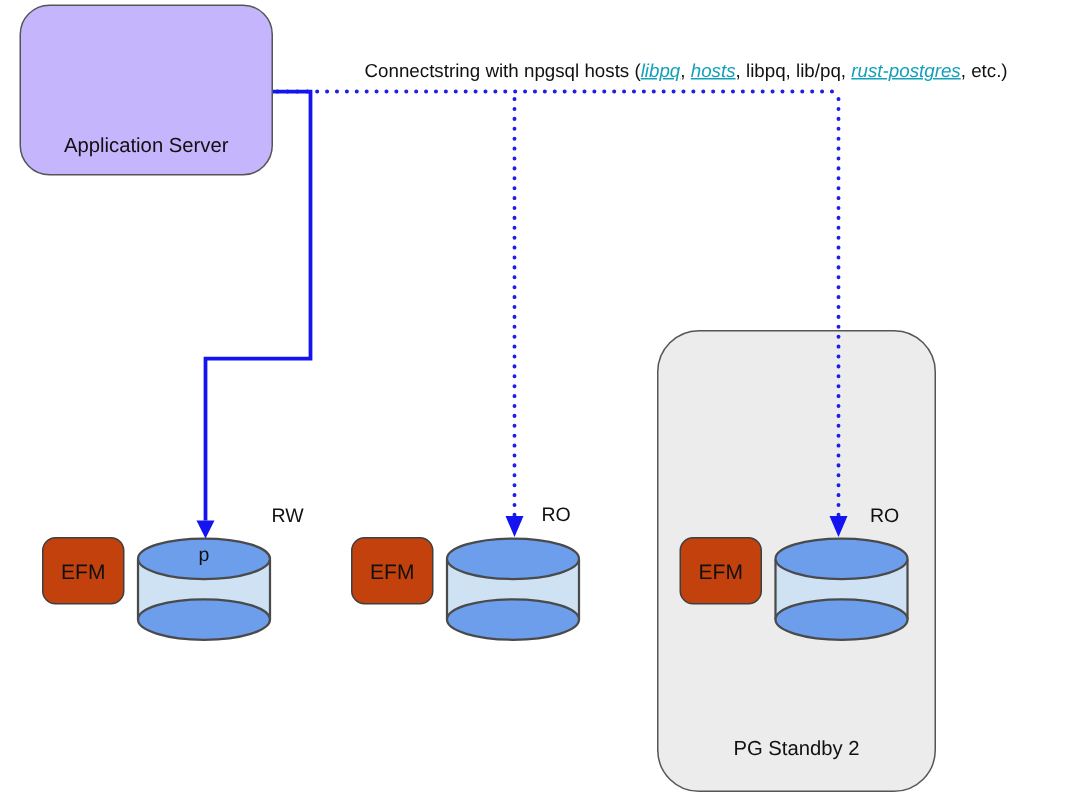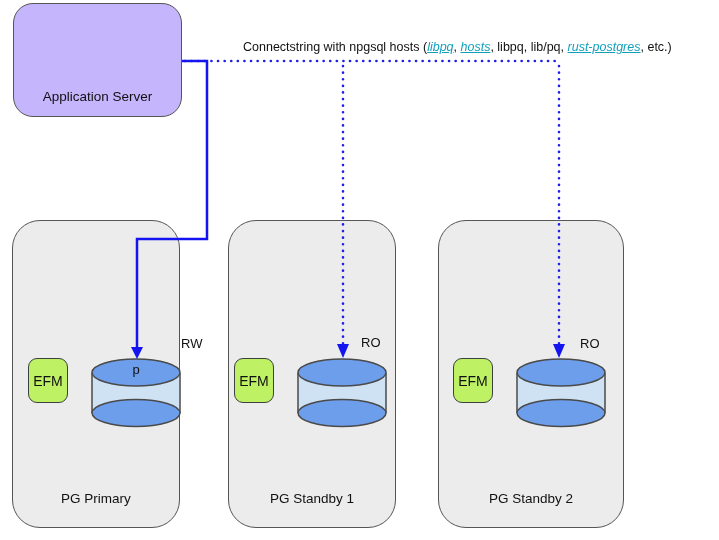--- a/index.html
+++ b/index.html
@@ -54,22 +54,22 @@
   .node-title {
     position: absolute;
     left: 0; right: 0; top: 270px;
     text-align: center;
     font-size: 13.5px;
   }
   
   .efm {
     position: absolute;
     top: 358px;
-    width: 40px; height: 45px;
-    background: #bef264;
+    width: 55px; height: 45px;
+    background: #c2410c;
     border: 1.5px solid #3d4040;
     border-radius: 9px;
     box-sizing: border-box;
     display: flex;
     align-items: center;
     justify-content: center;
     font-size: 14px;
     text-align: center;
   }
   
@@ -105,27 +105,21 @@
 <body>
 
 <div class="canvas">
 
   <div class="app-box">
     <div class="app-label">Application Server</div>
   </div>
 
   <div class="note"><span>Connectstring with npgsql hosts (</span><span class="link">libpq</span><span>, </span><span class="link">hosts</span><span>, libpq, lib/pq, </span><span class="link">rust-postgres</span><span>, etc.)</span></div>
 
-  <div class="node" style="left:12px; width:168px;">
-    <div class="node-title">PG Primary</div>
-  </div>
 
-  <div class="node" style="left:228px; width:168px;">
-    <div class="node-title">PG Standby 1</div>
-  </div>
 
   <div class="node" style="left:438px; width:186px;">
     <div class="node-title">PG Standby 2</div>
   </div>
 
   <div class="efm" style="left:28px;">
     <span>EFM</span>
   </div>
   <div class="efm" style="left:234px;">
     <span>EFM</span>

